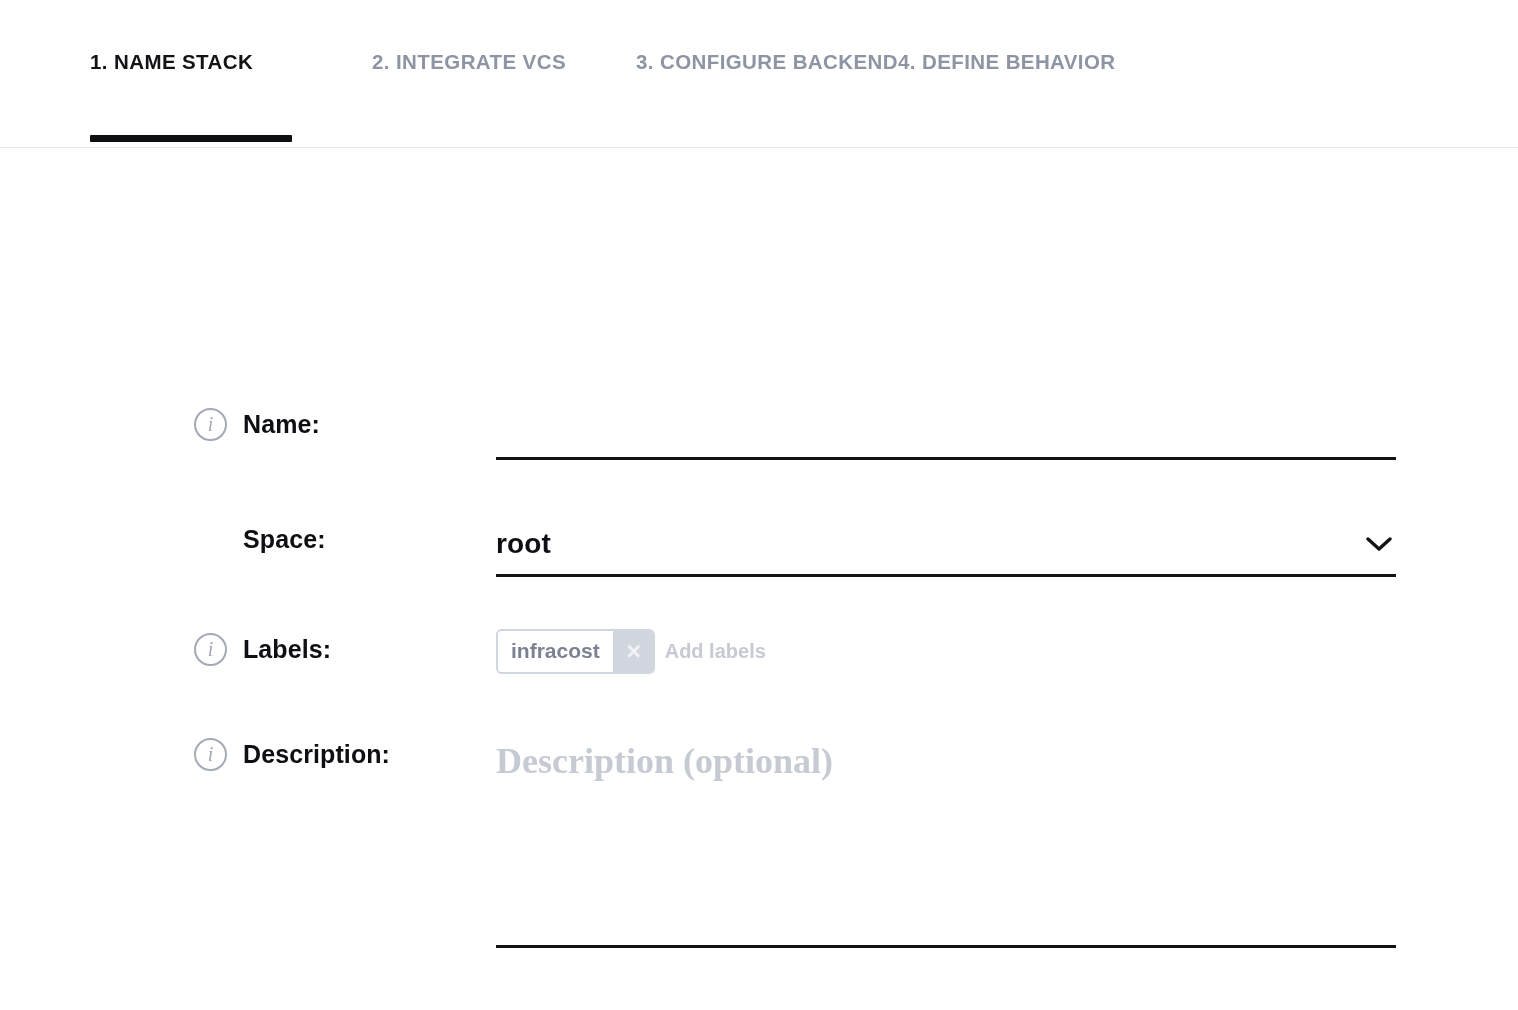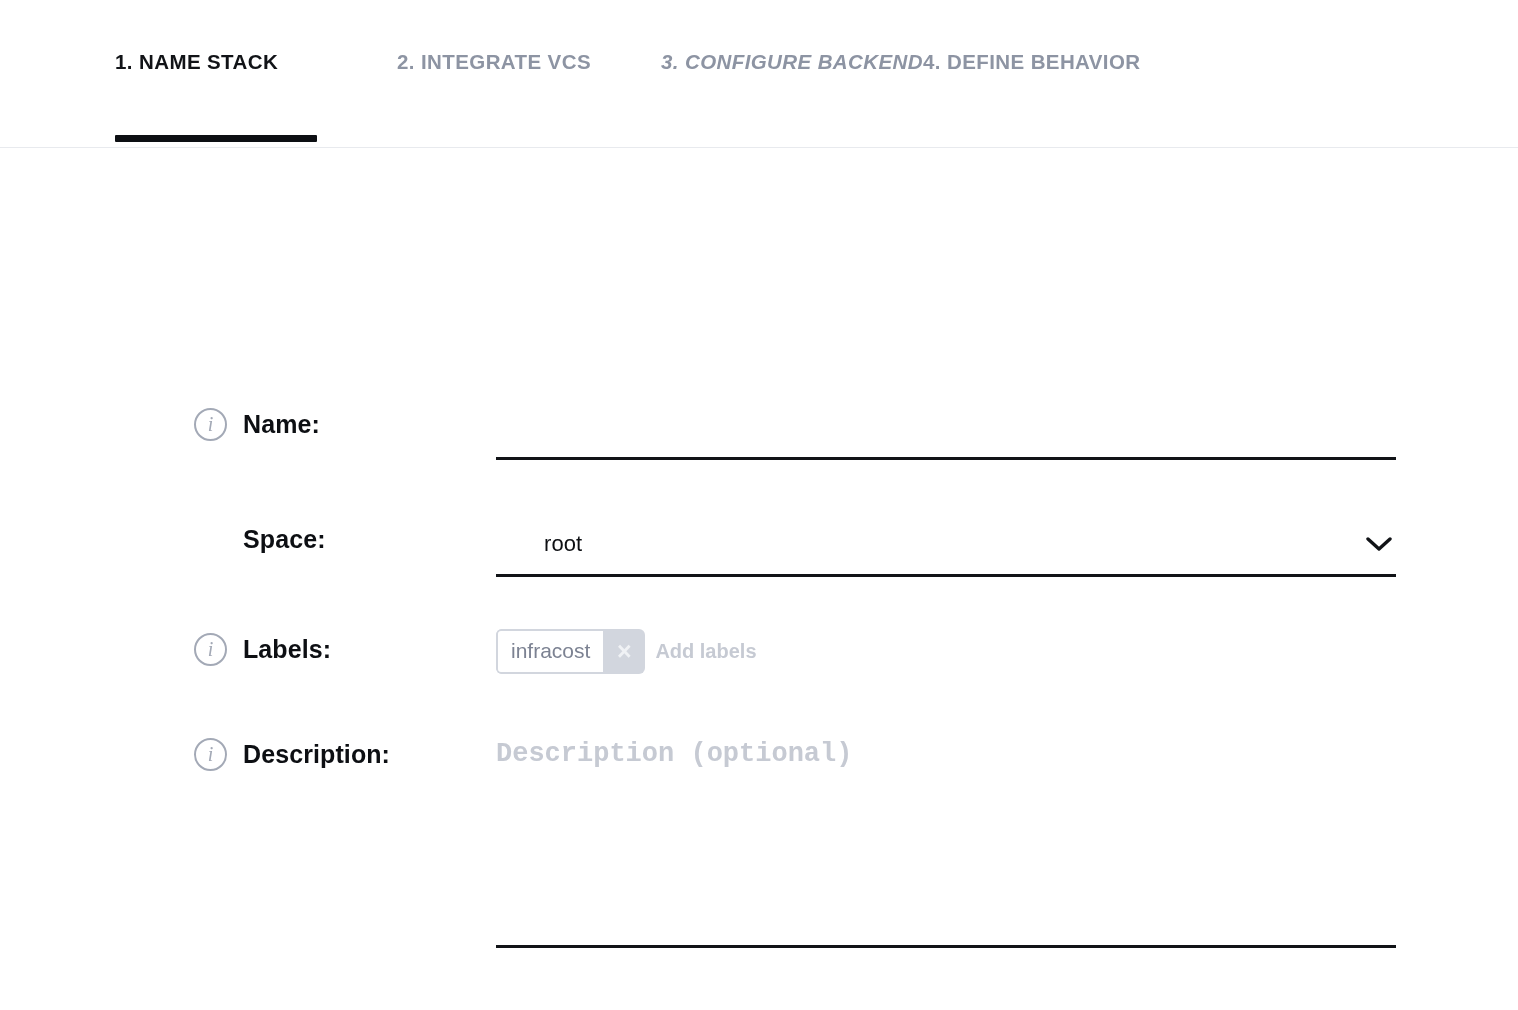--- a/index.html
+++ b/index.html
@@ -56,23 +56,23 @@
     left: 0;
     right: 0;
     bottom: 6px;
     height: 7px;
     background: transparent;
     border-radius: 1px;
   }
   .tab.active .tab-underline { background: #0d0f13; }
 
   
-  .tab-1 { margin-left: 115px; width: 202px; }
+  .tab-1 { margin-left: 90px; width: 202px; }
   .tab-2 { margin-left: 80px; }
-  .tab-3 { margin-left: 70px; font-style: italic; }
+  .tab-3 { margin-left: 70px; }
   .tab-4 { }
 
   
   .header-shade {
     position: absolute;
     left: 0;
     top: 148px;
     width: 1518px;
     height: 40px;
     background: linear-gradient(to bottom, #f2f4f7 0%, rgba(248,249,251,0.55) 45%, rgba(255,255,255,0) 100%);
@@ -126,25 +126,24 @@
 
   .underline {
     position: absolute;
     left: 496px;
     width: 900px;
     height: 3px;
     background: #111317;
   }
 
   .text-value {
-    font-size: 22px;
-    font-weight: normal;
+    font-size: 28px;
+    font-weight: bold;
     color: #0d0f13;
     letter-spacing: 0.1px;
-    margin-left: 48px;
   }
 
   
   .name-input {
     position: absolute;
     left: 496px;
     top: 258px;
     width: 900px;
     height: 44px;
     border: none;
@@ -197,21 +196,21 @@
 
   .chip-text {
     display: flex;
     align-items: center;
     padding: 0 13px;
     background: #ffffff;
     border: 2px solid #d2d6de;
     border-right: none;
     border-radius: 5px 0 0 5px;
     font-size: 21px;
-    font-weight: normal;
+    font-weight: bold;
     color: #7c8292;
     white-space: nowrap;
   }
 
   .chip-close {
     display: flex;
     align-items: center;
     justify-content: center;
     width: 42px;
     color: #f0f2f5;
@@ -234,22 +233,22 @@
   .desc-area {
     position: absolute;
     left: 496px;
     top: 588px;
     width: 900px;
     height: 208px;
     border: none;
     outline: none;
     resize: none;
     background: transparent;
-    font-family: Liberation Mono, monospace;
-    font-size: 27px;
+    font-family: Liberation Serif, serif;
+    font-size: 36px;
     font-weight: bold;
     color: #0d0f13;
     padding: 0;
     line-height: 1.4;
   }
   .desc-area::placeholder { color: #c6cad3; font-weight: bold; }
 </style>
 </head>
 <body>
 

